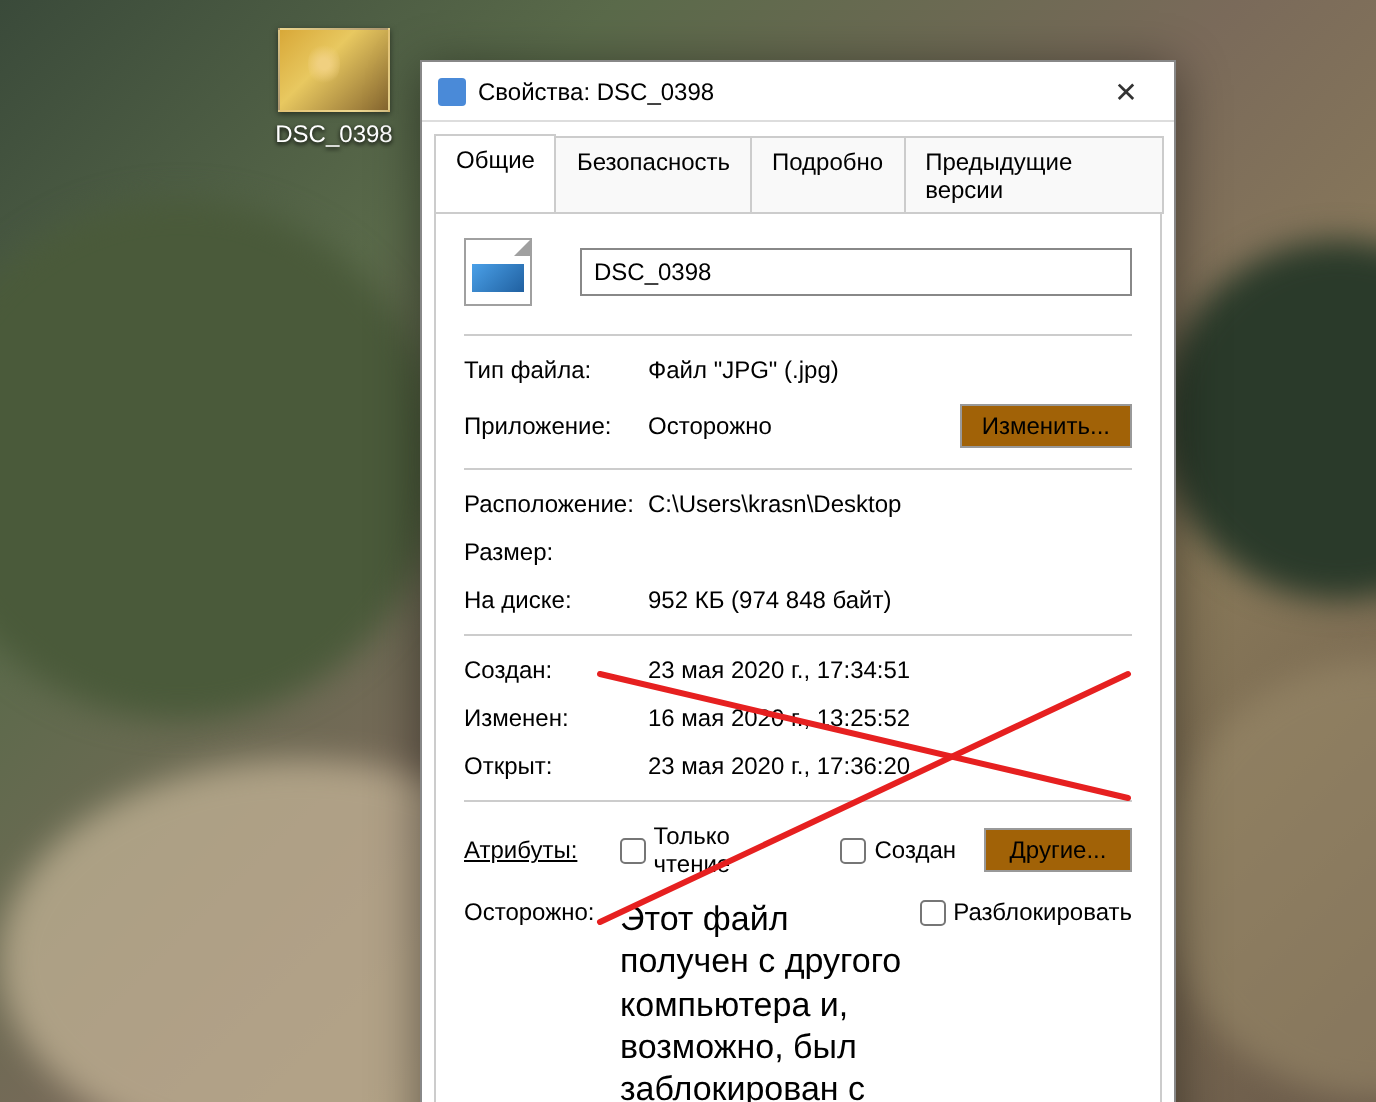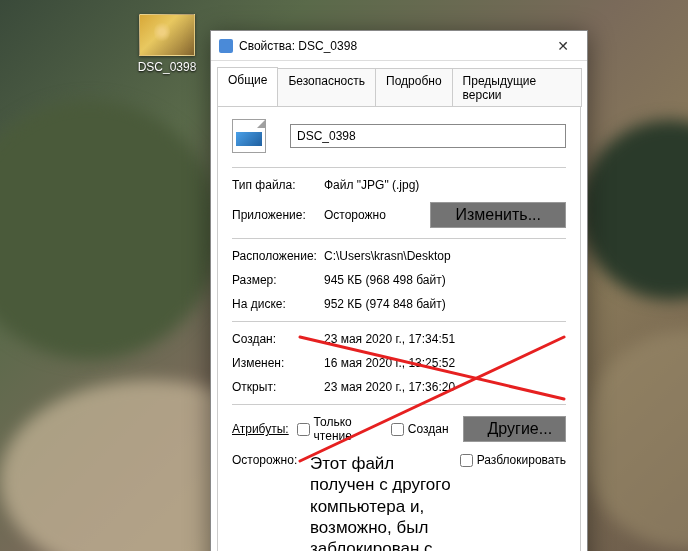--- a/index.html
+++ b/index.html
@@ -56,21 +56,21 @@
   .row .val{flex:1;color:#000;}
 
   .filerow{display:flex;align-items:center;margin-bottom:14px;}
   .fileicon{width:34px;height:34px;border:1px solid #a0a0a0;background:#fff;position:relative;margin-right:24px;}
   .fileicon::before{content:"";position:absolute;right:0;top:0;border-width:0 0 8px 8px;border-style:solid;border-color:transparent transparent #a0a0a0 transparent;}
   .fileicon::after{content:"";position:absolute;left:3px;top:12px;width:26px;height:14px;background:linear-gradient(135deg,#4aa0e8,#2060a0);}
   .filename{flex:1;}
   .filename input{width:100%;border:1px solid #888;padding:4px 6px;font-family:inherit;font-size:12px;}
 
   .btn{
-    border:1px solid #999;background:#737373;padding:3px 24px;font-family:inherit;font-size:16px;min-width:74px;cursor:pointer;
+    border:1px solid #999;background:#a16207;padding:3px 10px;font-family:inherit;font-size:12px;min-width:74px;cursor:pointer;
   }
 
   hr.sep{border:none;border-top:1px solid #ccc;margin:4px 0 10px 0;}
 
   .apprw{display:flex;align-items:center;}
   .apprw .val{flex:1;}
   .apprw .btn{min-width:84px;}
 
   .attrrow{display:flex;align-items:center;}
   .attrrow .lbl{width:78px;text-decoration:underline;}
@@ -136,21 +136,20 @@
       <button class="btn">Изменить...</button>
     </div>
     <hr class="sep">
 
     <div class="row">
       <div class="lbl">Расположение:</div>
       <div class="val">C:\Users\krasn\Desktop</div>
     </div>
     <div class="row">
       <div class="lbl">Размер:</div>
-      <div class="val">945 КБ (968 498 байт)</div>
     </div>
     <div class="row">
       <div class="lbl">На диске:</div>
       <div class="val">952 КБ (974 848 байт)</div>
     </div>
     <hr class="sep">
 
     <div class="row">
       <div class="lbl">Создан:</div>
       <div class="val">23 мая 2020 г., 17:34:51</div>

